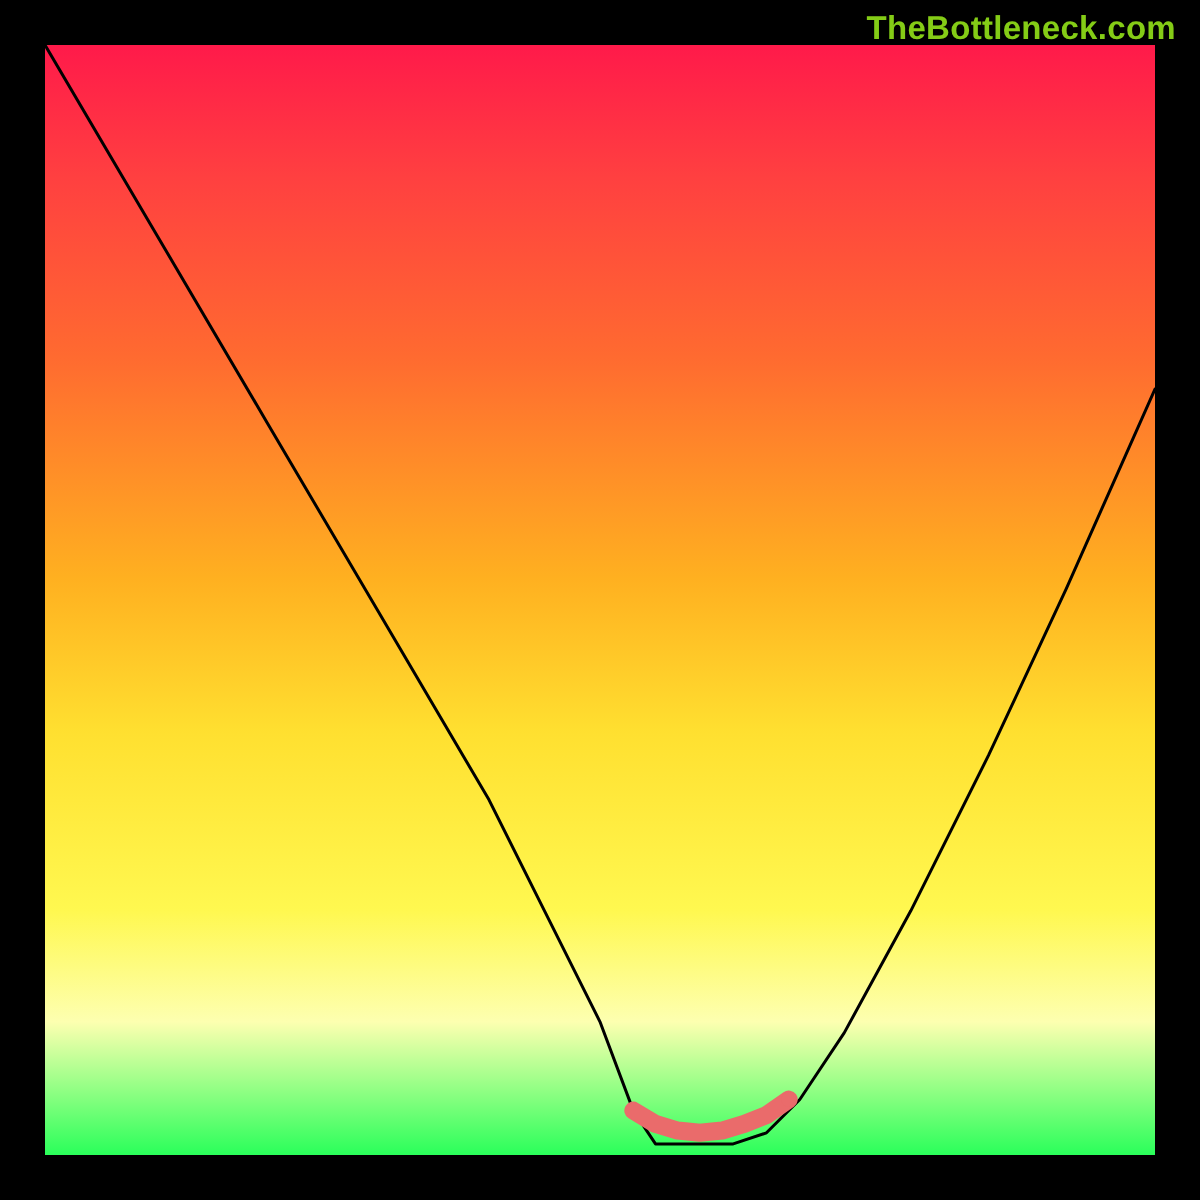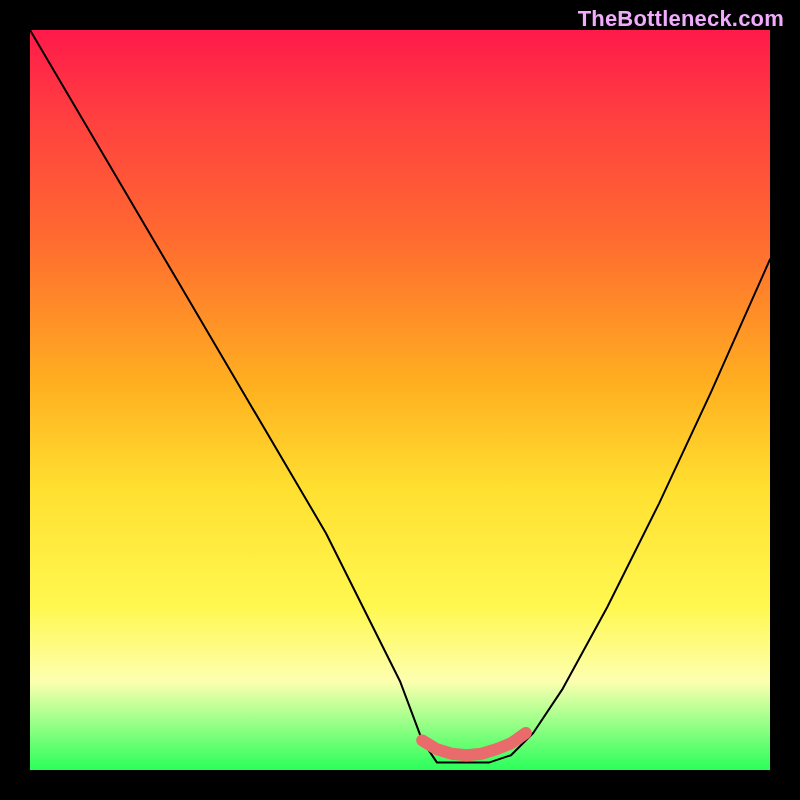--- a/index.html
+++ b/index.html
@@ -32,21 +32,21 @@
       #fdffb0 88%,
       #2aff5a 100%);
   }
   .watermark {
     position: absolute;
     top: 6px;
     right: 16px;
     font-family: Arial, Helvetica, sans-serif;
     font-size: 22px;
     font-weight: 600;
-    color: #f0abfc;
+    color: #84cc16;
     letter-spacing: 0.2px;
   }
   svg.curve {
     position: absolute;
     left: 0; top: 0;
     width: 740px;
     height: 740px;
   }
 </style>
 </head>

